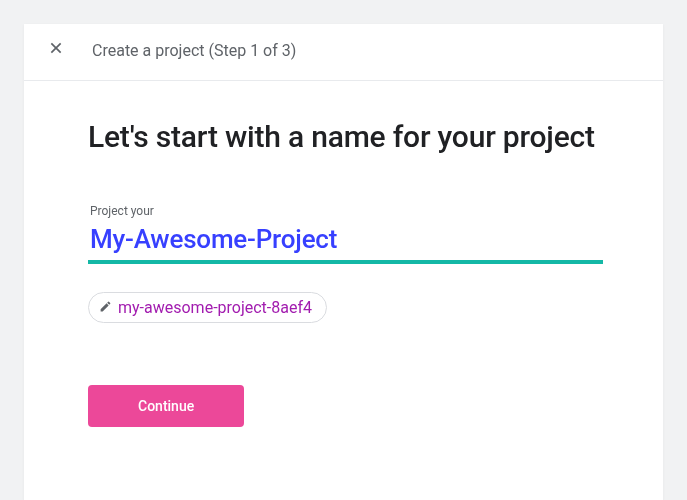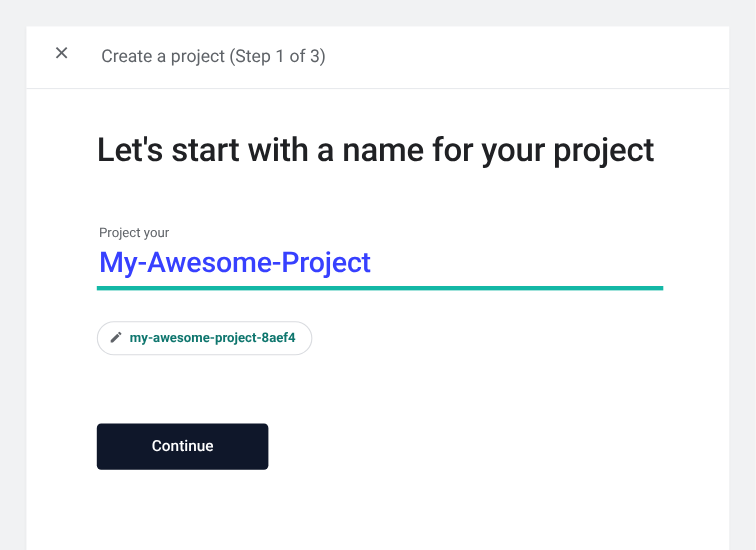--- a/index.html
+++ b/index.html
@@ -84,27 +84,27 @@
       border-radius: 16px;
       cursor: pointer;
       gap: 6px;
     }
     .chip svg {
       width: 13px;
       height: 13px;
       color: #5f6368;
     }
     .chip-text {
-      font-size: 12px;
-      color: #0f766e;
-      font-weight: 700;
+      font-size: 16px;
+      color: #a21caf;
+      font-weight: 400;
     }
     .continue-btn {
       margin-top: 62px;
-      background: #0f172a;
+      background: #ec4899;
       color: #fff;
       border: none;
       border-radius: 4px;
       padding: 13px 50px;
       font-size: 14px;
       font-weight: 500;
       cursor: pointer;
       font-family: inherit;
     }
   </style>

